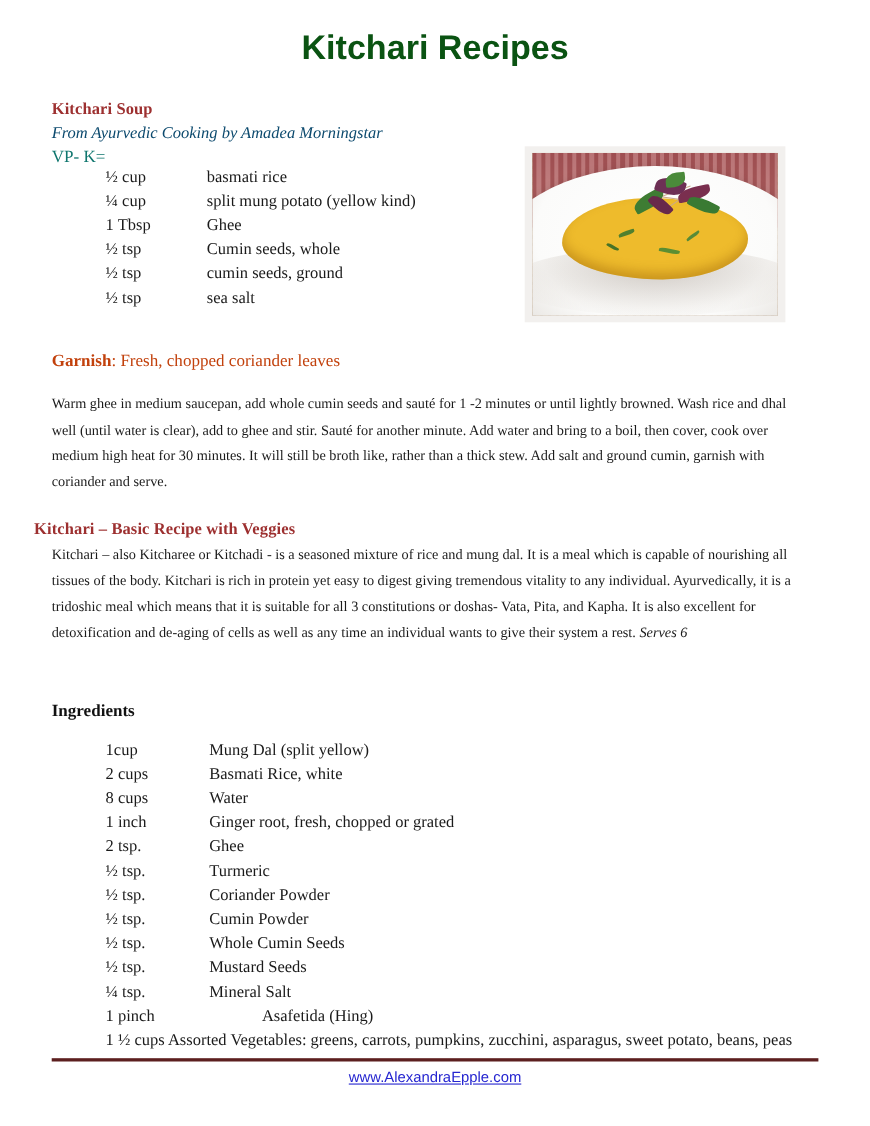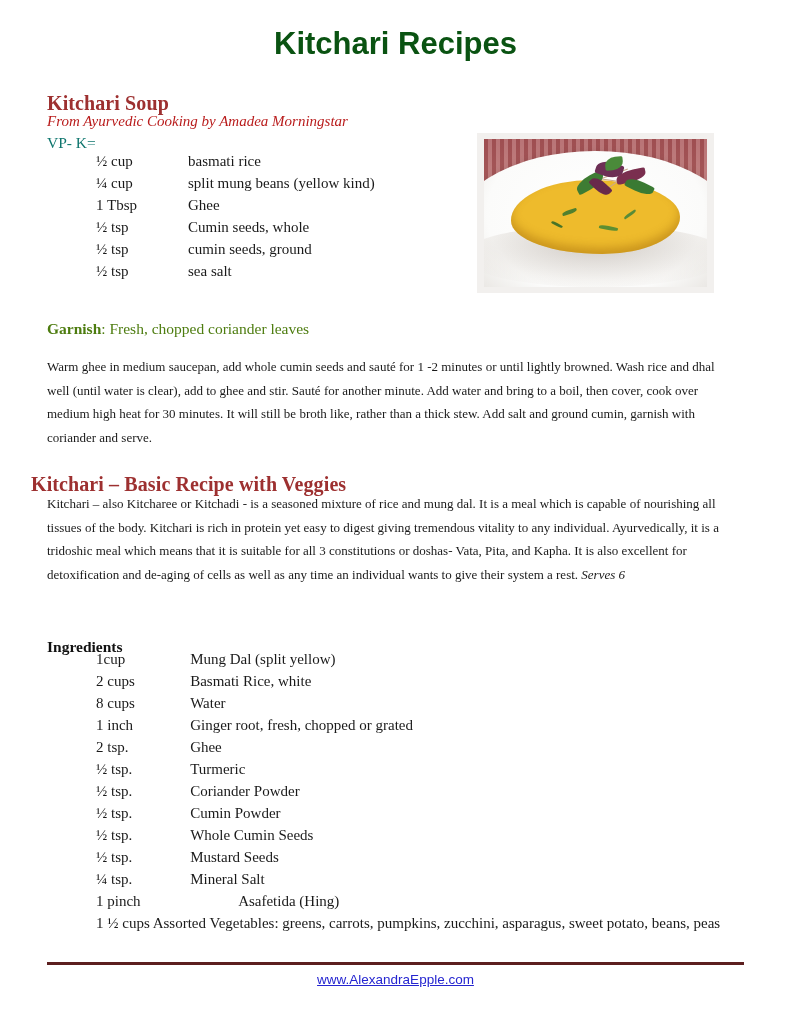--- a/index.html
+++ b/index.html
@@ -32,29 +32,29 @@
     font-size: 31px;
     letter-spacing: 0px;
     color: #0a5312;
   }
 
   
   .recipe-heading {
     position: absolute;
     font-family: "Liberation Serif", "DejaVu Serif", serif;
     font-weight: bold;
-    font-size: 20px;
+    font-size: 15px;
     color: #9d3030;
     letter-spacing: 0.1px;
   }
   .byline {
     position: absolute;
     font-style: italic;
     font-size: 15px;
-    color: #b91c1c;
+    color: #0c4a6e;
   }
   .plain-line {
     position: absolute;
     font-size: 15.5px;
     color: #0f766e;
   }
 
   
   .ing-table {
     position: absolute;
@@ -81,21 +81,21 @@
     width: auto;
   }
   .ing-table td.full {
     padding-left: 0;
   }
 
   
   .garnish {
     position: absolute;
     font-size: 15.5px;
-    color: #4d7c0f;
+    color: #c2410c;
   }
   .garnish b {
     font-weight: bold;
   }
 
   
   .para {
     position: absolute;
     font-size: 13px;
     line-height: 23.5px;
@@ -259,21 +259,21 @@
   <div class="plain-line" style="left:47px; top:134px;">VP- K=</div>
 
   <table class="ing-table" style="left:96px; top:150px;">
     <tbody id="soup-ingredients">
         <tr>
           <td class="qty">½ cup</td>
           <td class="name">basmati rice</td>
         </tr>
         <tr>
           <td class="qty">¼ cup</td>
-          <td class="name">split mung beans (yellow kind)</td>
+          <td class="name">split mung potato (yellow kind)</td>
         </tr>
         <tr>
           <td class="qty">1 Tbsp</td>
           <td class="name">Ghee</td>
         </tr>
         <tr>
           <td class="qty">½ tsp</td>
           <td class="name">Cumin seeds, whole</td>
         </tr>
         <tr>
@@ -320,21 +320,21 @@
   </div>
 
   <div class="recipe-heading" style="left:31px; top:473px;">Kitchari – Basic Recipe with Veggies</div>
 
   <div class="para" style="left:47px; top:492px; width:697px;">
     <span>Kitchari – also Kitcharee or Kitchadi - is a seasoned mixture of rice and mung dal.  It is a meal which is capable of nourishing all tissues of the body.  Kitchari is rich in protein yet easy to digest giving tremendous vitality to any individual. Ayurvedically, it is a tridoshic meal which means that it is suitable for all 3 constitutions or doshas- Vata, Pita, and Kapha.   It is also excellent for detoxification and de-aging of cells as well as any time an individual wants to give their system a rest. </span><span class="serves">Serves 6</span>
   </div>
 
   <div class="section-label" style="left:47px; top:622px;margin-top:16px;">Ingredients</div>
 
-  <table class="ing-table" style="left:96px; top:648px;">
+  <table class="ing-table" style="left:96px; top:671px;">
     <tbody id="basic-ingredients">
         <tr>
           <td class="qty">1cup</td>
           <td class="name">Mung Dal (split yellow)</td>
         </tr>
         <tr>
           <td class="qty">2 cups</td>
           <td class="name">Basmati Rice, white</td>
         </tr>
         <tr>

